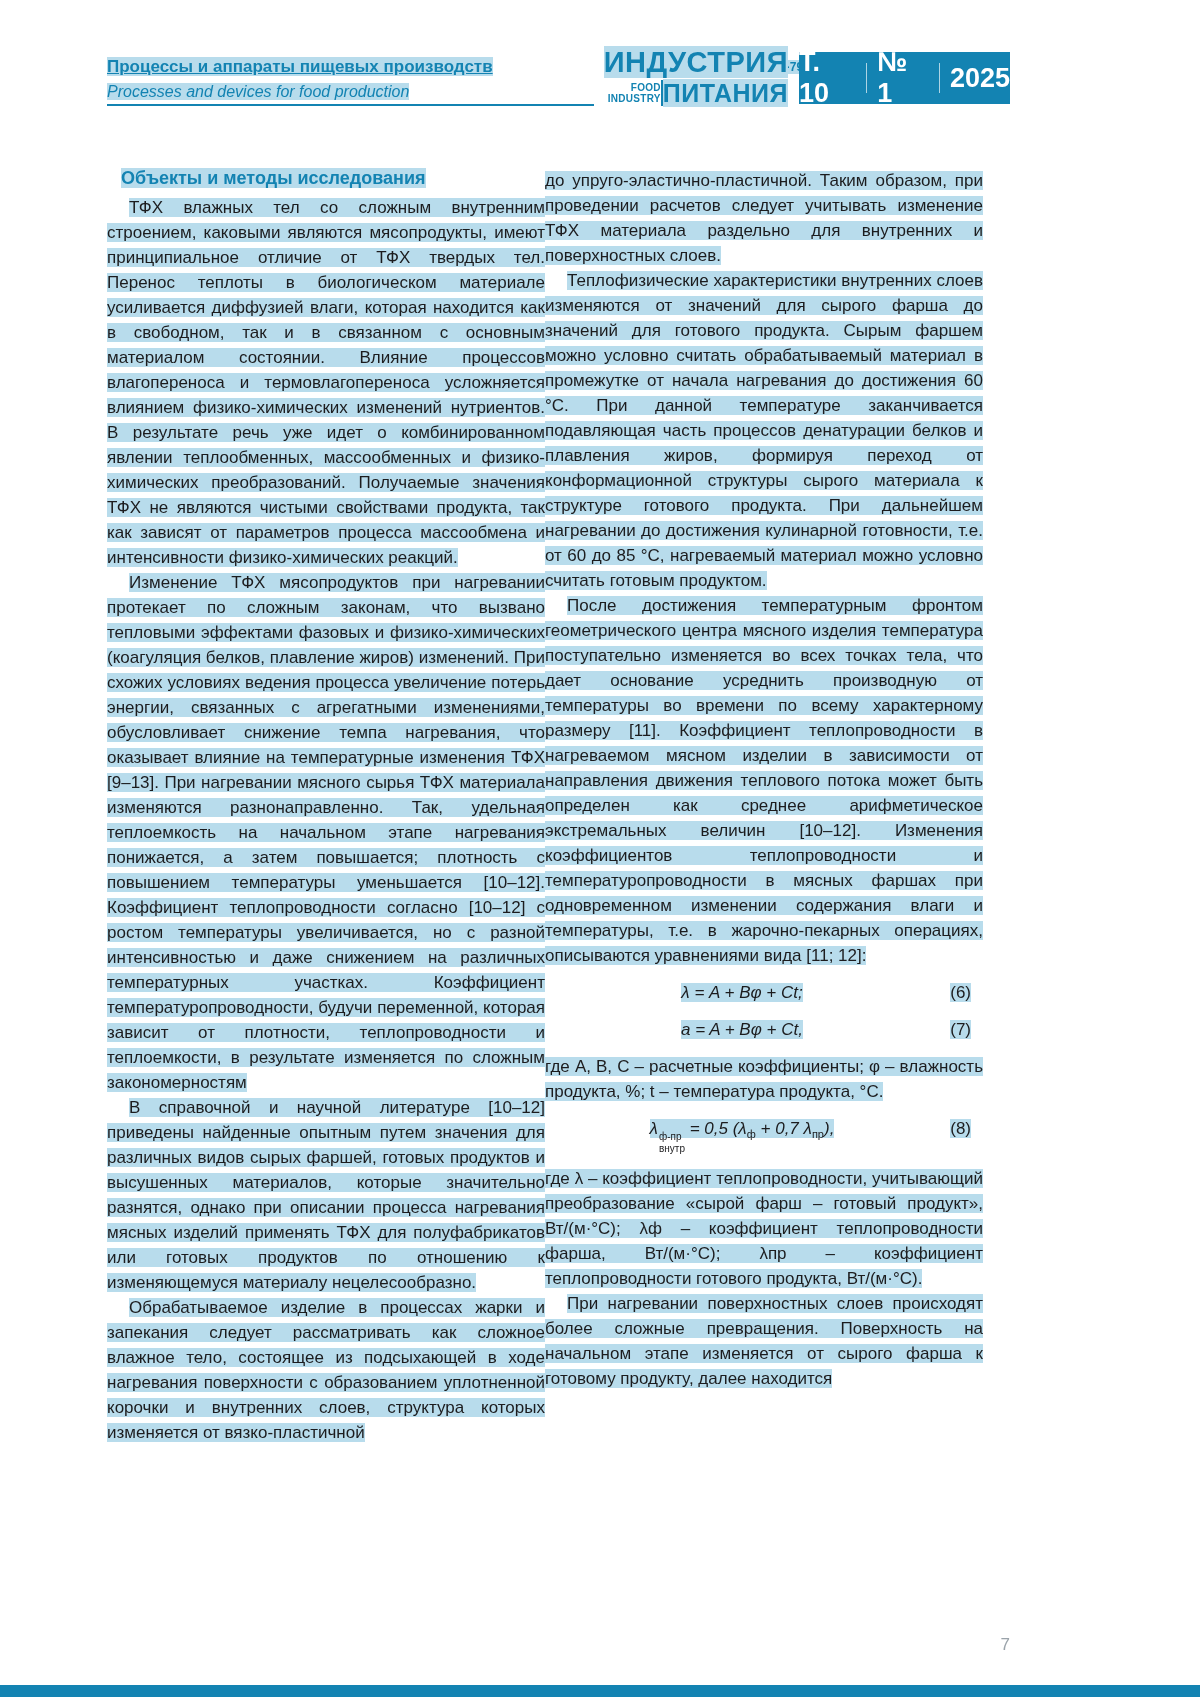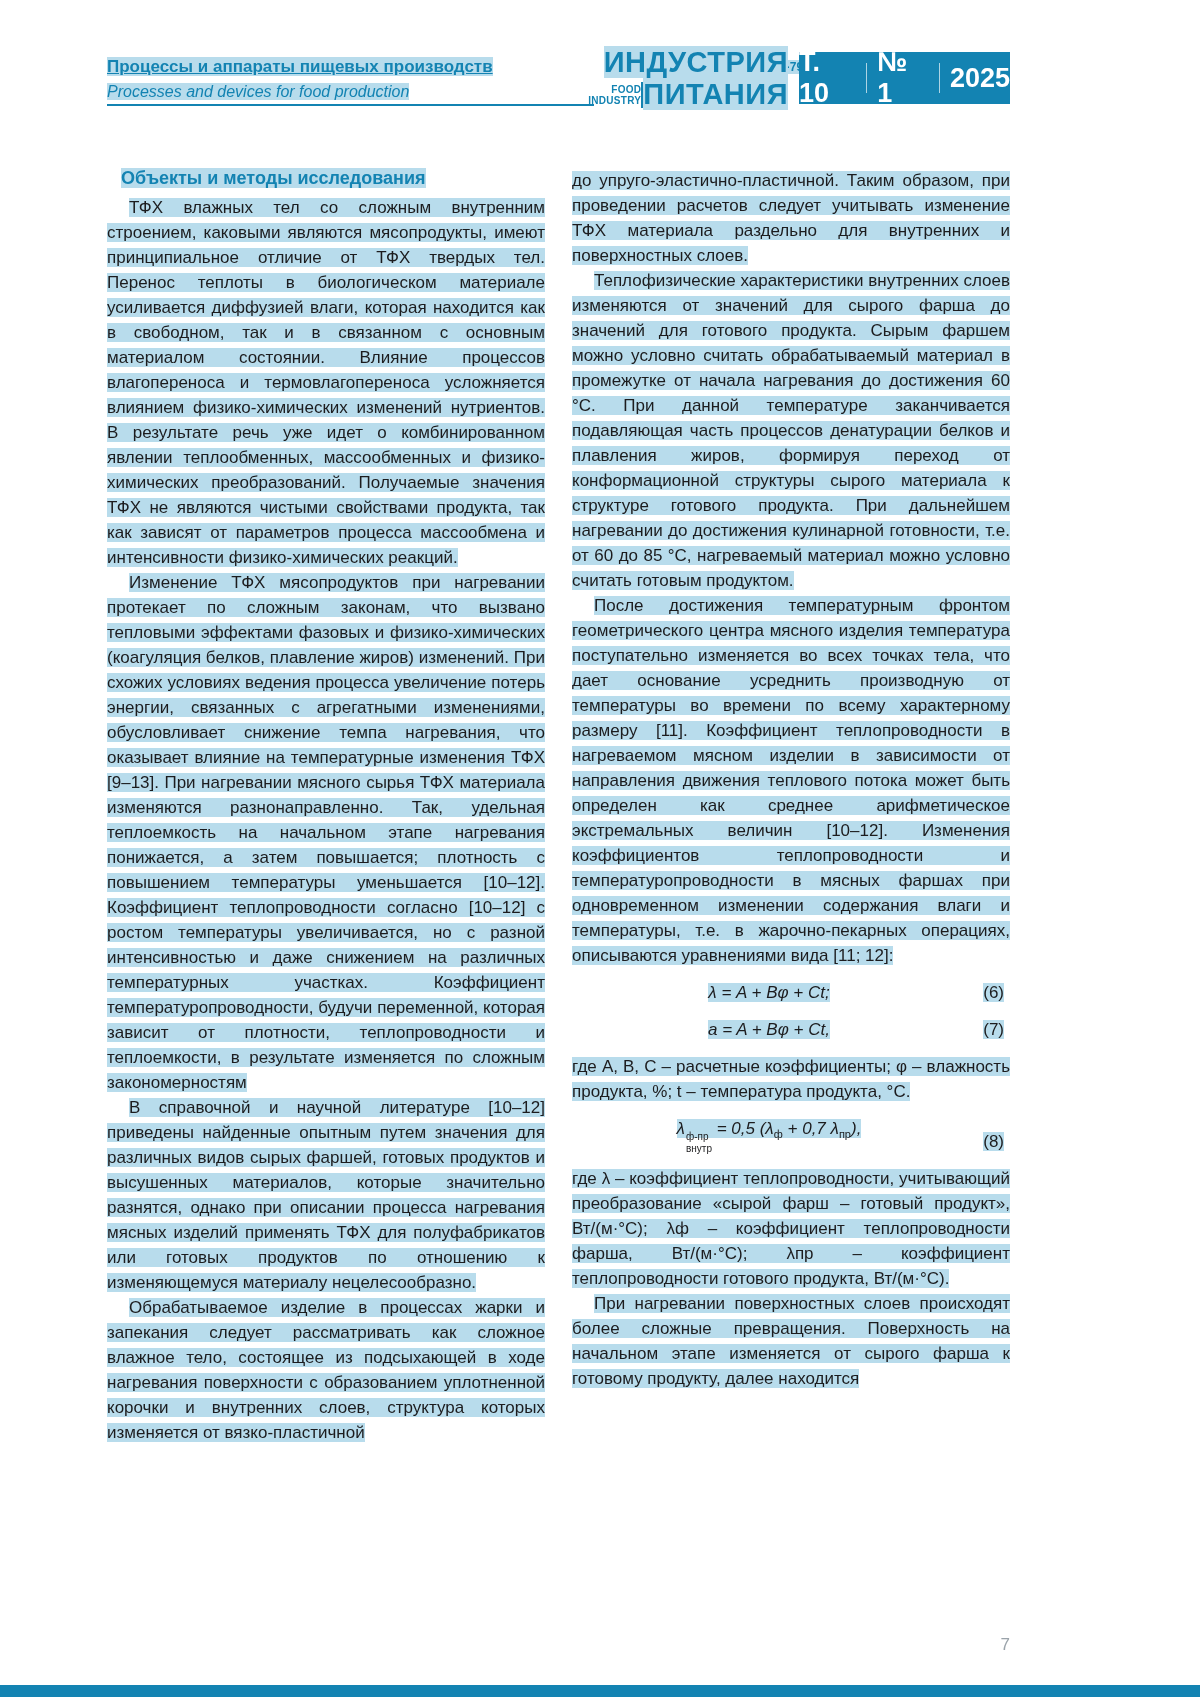--- a/index.html
+++ b/index.html
@@ -70,21 +70,21 @@
     font-size:10px;
     font-weight:bold;
     line-height:1.1;
     letter-spacing:.3px;
   }
   .logo-divider{
     width:2px; height:26px;
     background:var(--accent);
   }
   .logo-pitaniya{
-    font-size:29px;
+    font-size:25px;
     font-weight:bold;
     letter-spacing:.5px;
     line-height:1.0;
   }
   .issue-box{
     position:absolute;
     top:52px; right:190px;
     width:211px; height:52px;
     background:var(--accent);
     color:#ffffff;
@@ -98,21 +98,20 @@
   .issue-box .divider{
     width:1px; height:30px;
     background:rgba(255,255,255,.65);
   }
   
   .content{
     position:absolute;
     top:168px; left:107px;
     width:903px;
     display:flex;
-    gap:27px;
     color:var(--text);
   }
   .col{width:438px;}
   .section-title{
     color:var(--accent);
     font-size:18px;
     font-weight:bold;
     margin:0 0 6px 0;
     text-indent:14px;
   }
@@ -120,22 +119,22 @@
     font-size:17px;
     line-height:25px;
     text-align:justify;
     text-indent:22px;
     hyphens:auto;
     -webkit-hyphens:auto;
   }
   .para.no-indent{text-indent:0;}
   .equation{
     display:flex;
-    align-items:flex-end;
-    margin:12px 6px;
+    align-items:flex-start;
+    margin:12px 12px;
     font-size:17px;
     line-height:25px;
   }
   .eq-body{
     flex:1;
     text-align:center;
     font-style:italic;
   }
   .eq-num{
     width:44px;

